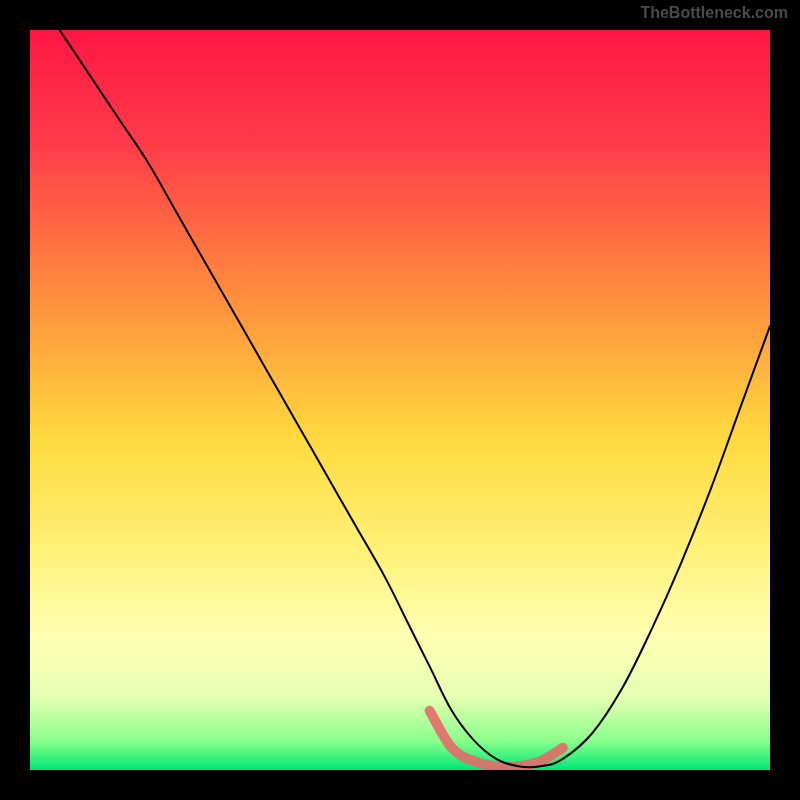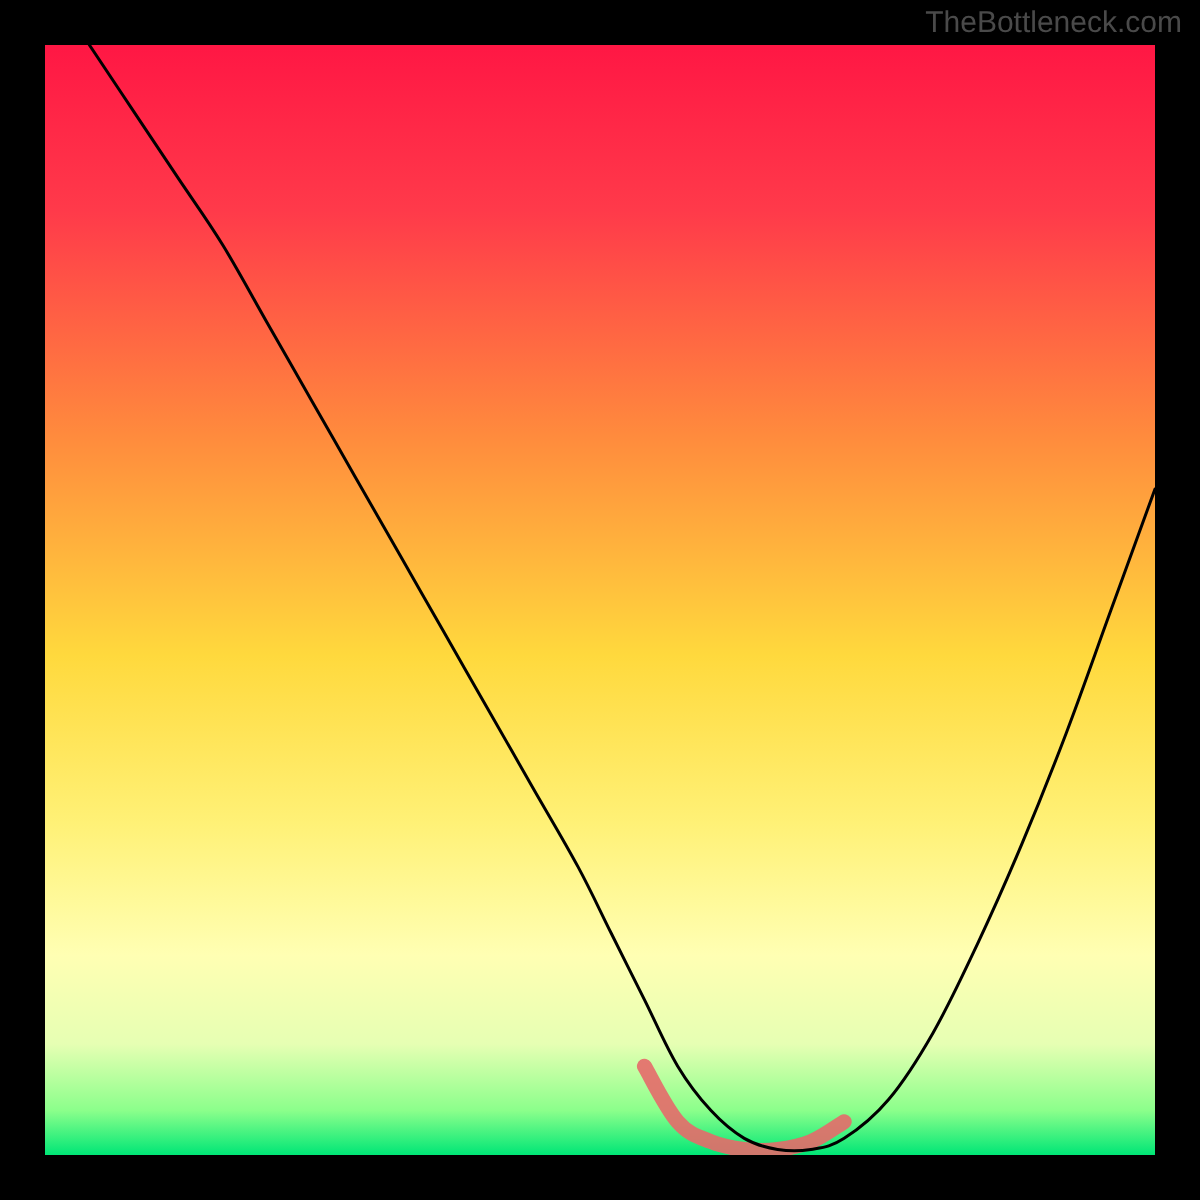--- a/index.html
+++ b/index.html
@@ -9,22 +9,22 @@
     background: #000;
     position: relative;
     overflow: hidden;
     font-family: Arial, sans-serif;
   }
   .watermark {
     position: absolute;
     top: 4px;
     right: 12px;
     color: #4a4a4a;
-    font-size: 20px;
-    font-weight: 400;
+    font-size: 16px;
+    font-weight: 700;
     z-index: 10;
   }
   .plot-area {
     position: absolute;
     left: 30px;
     top: 30px;
     width: 740px;
     height: 740px;
     overflow: hidden;
   }

